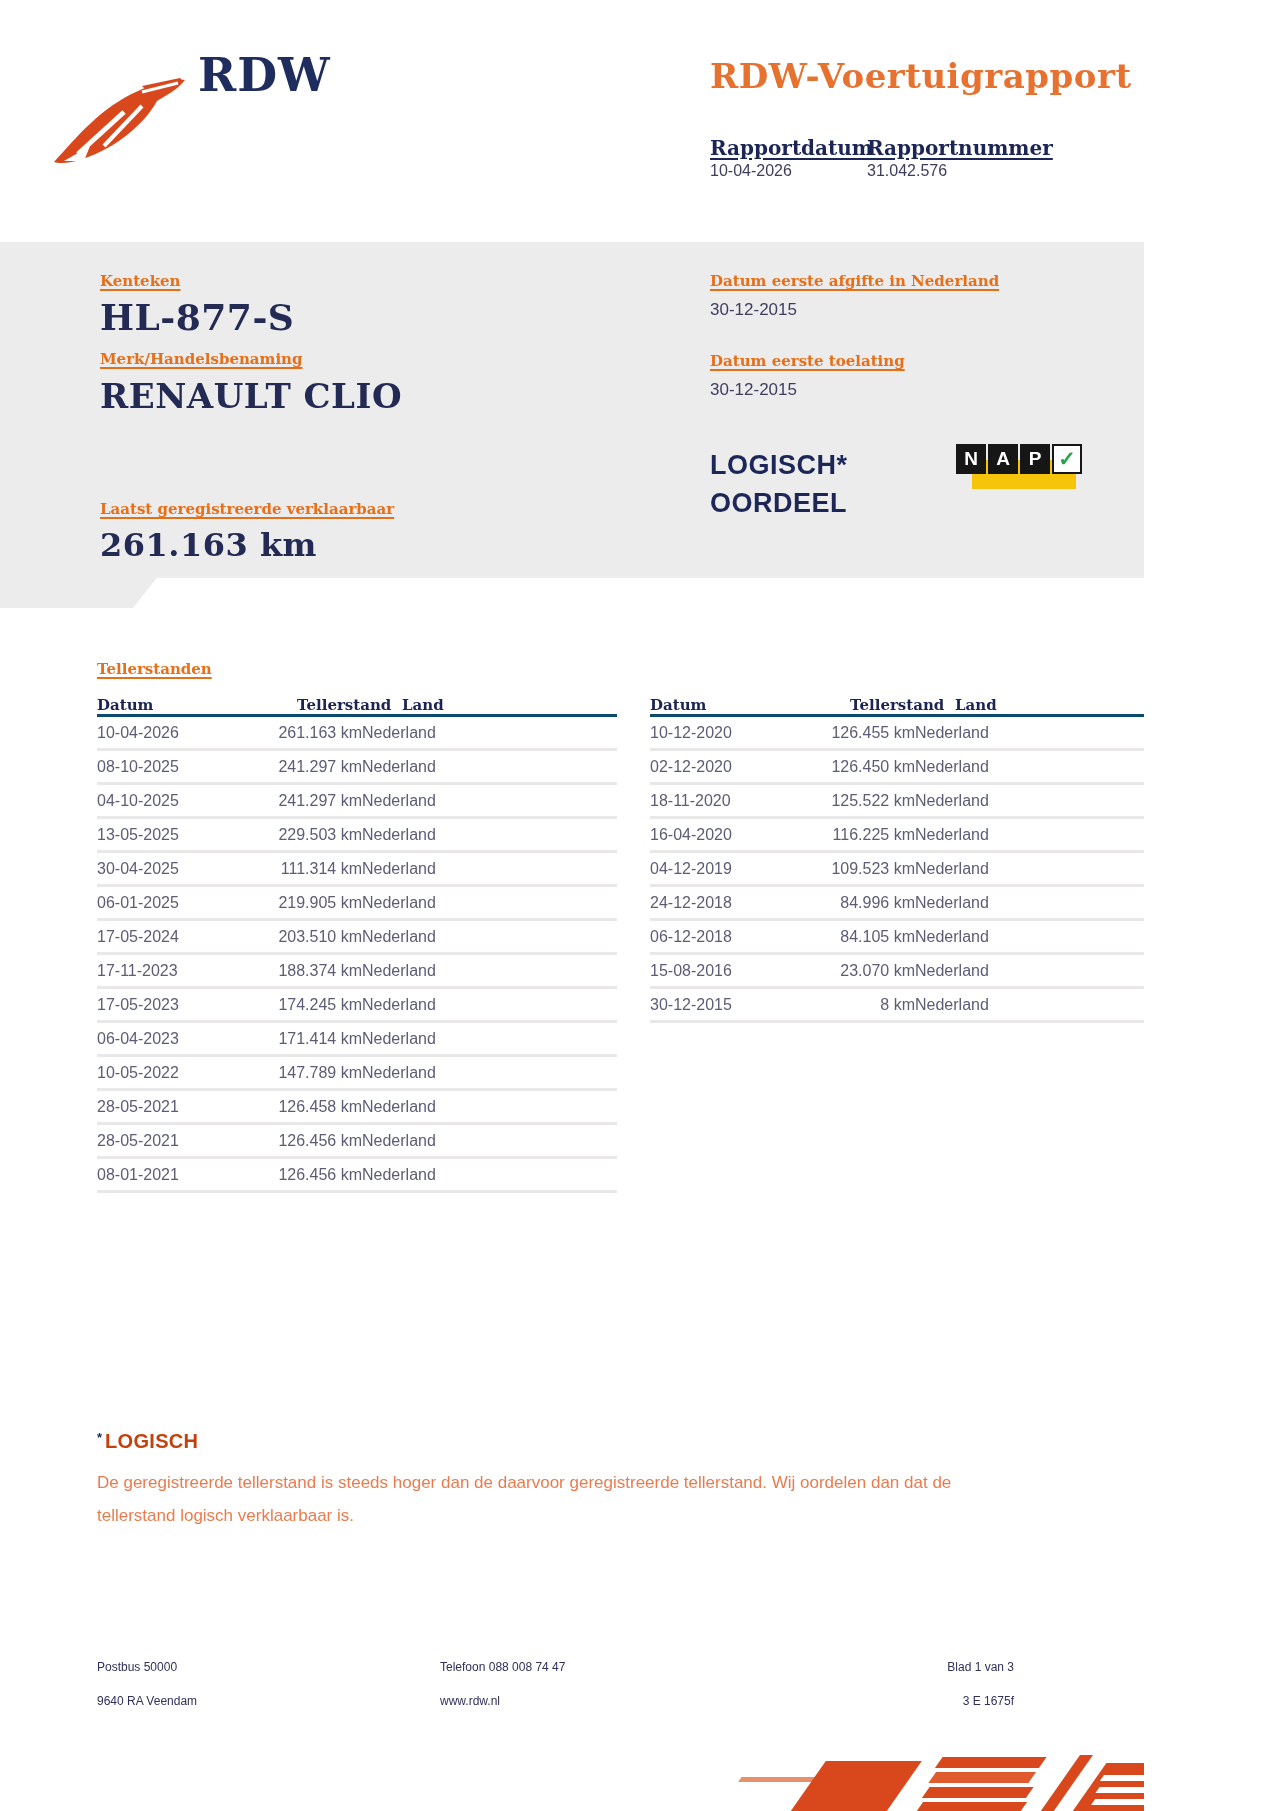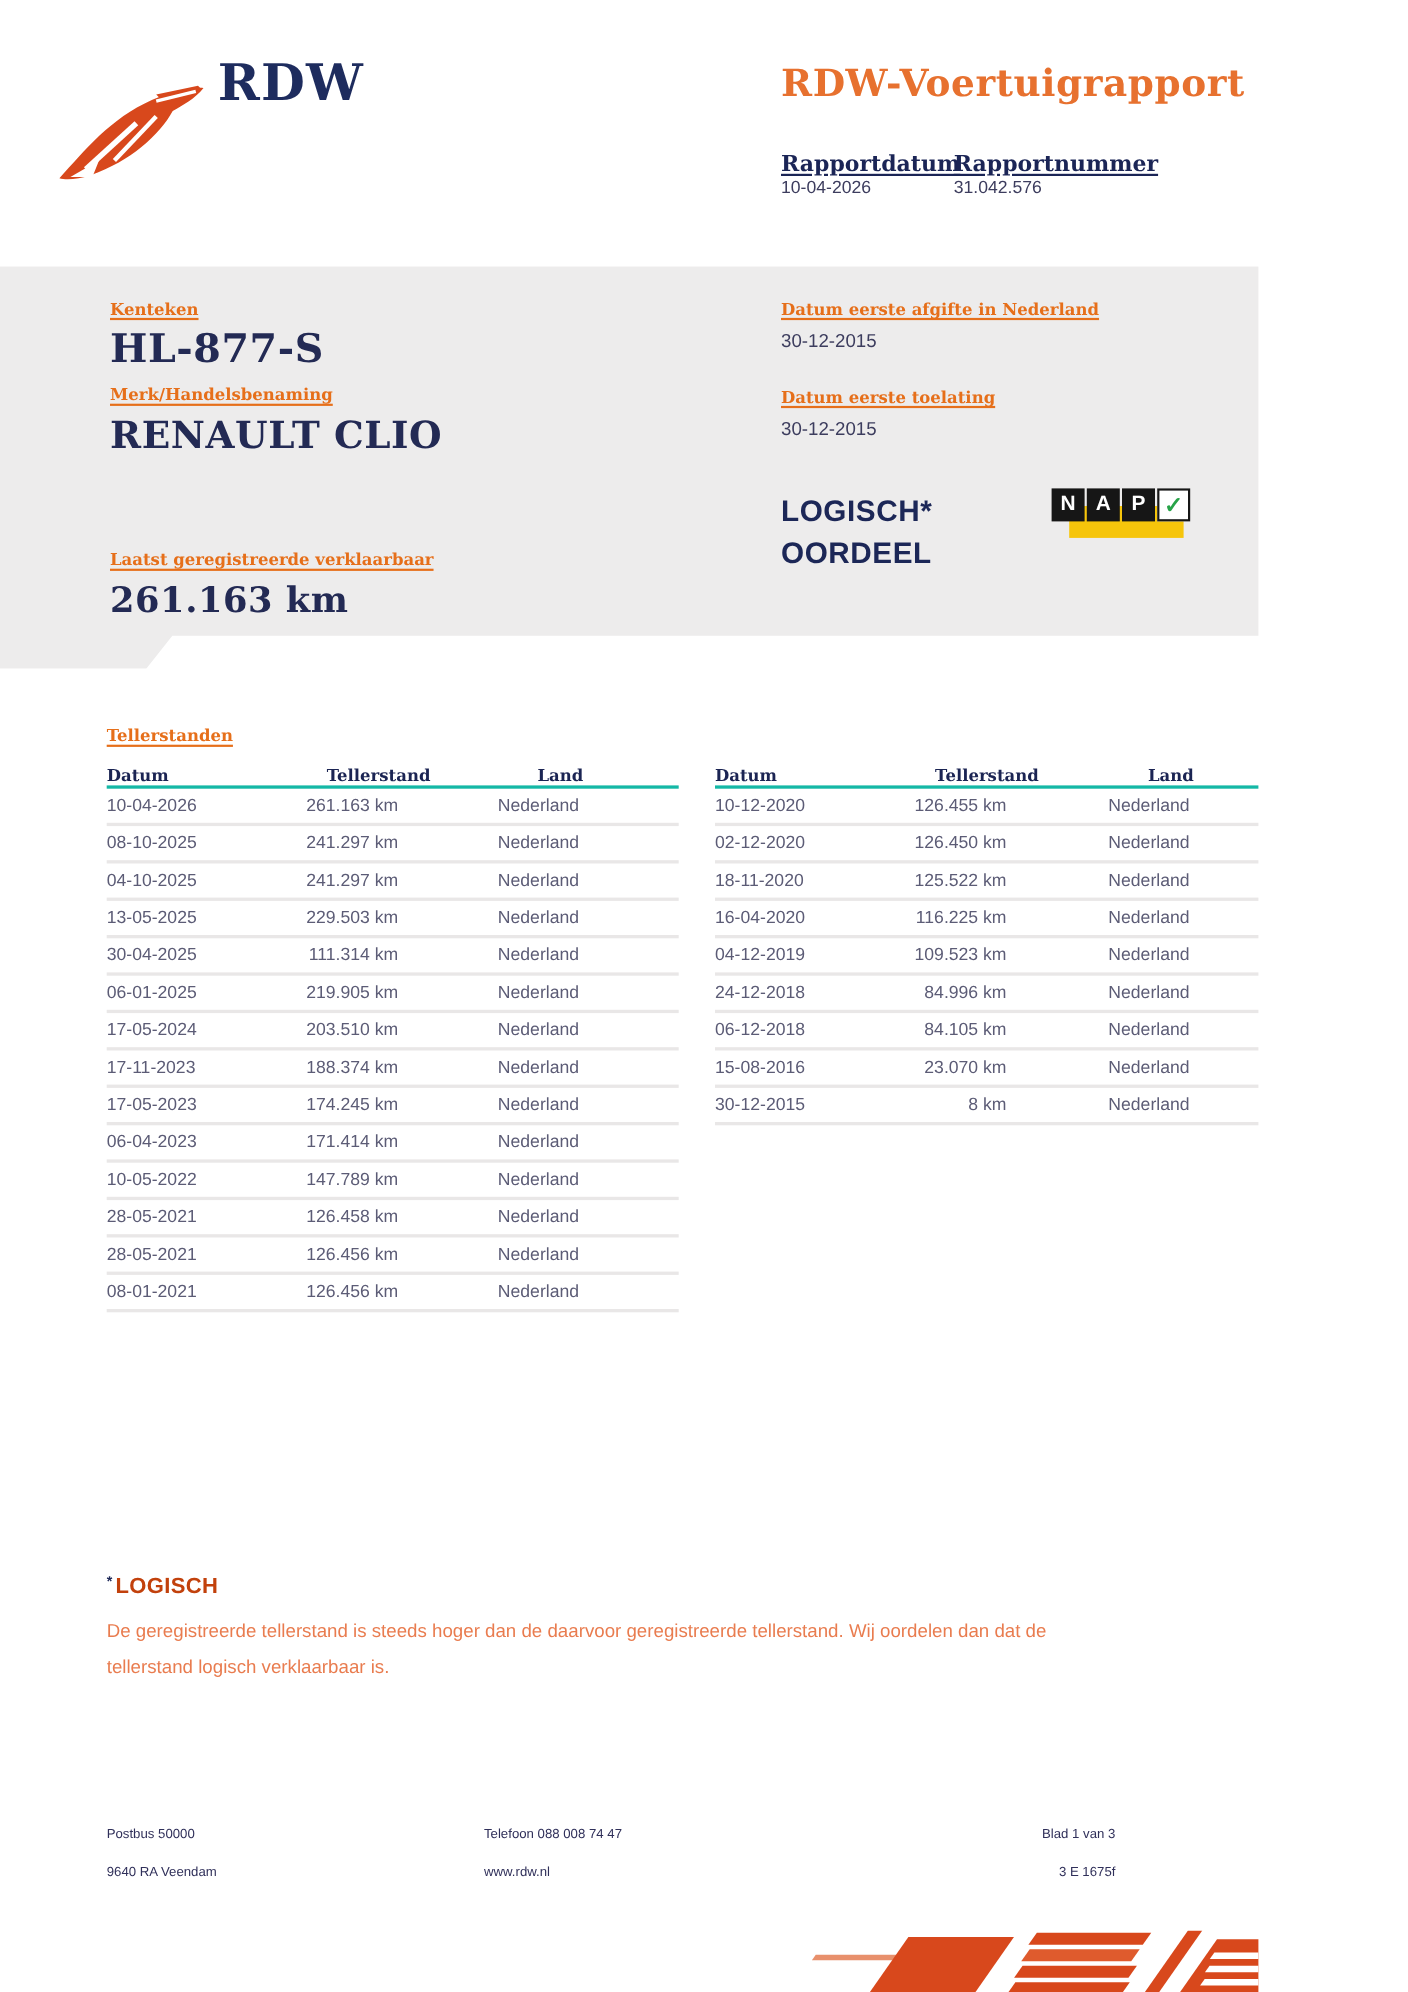--- a/index.html
+++ b/index.html
@@ -69,33 +69,33 @@
 
   
   .section-label{
     font-family:"DejaVu Serif",serif;font-weight:bold;
     font-size:15px;color:#e66f1a;
     text-decoration:underline;text-underline-offset:3px;text-decoration-thickness:2px;
   }
   .tbl{position:absolute;top:690px;}
   .thead{
     display:flex;align-items:flex-end;height:24px;
-    border-bottom:3px solid #14b8a6;
+    border-bottom:3px solid #0c4a6e;
     font-family:"DejaVu Serif",serif;font-weight:bold;
     font-size:15px;color:#1b2453;
   }
   .trow{
     display:flex;align-items:center;height:31px;
     border-bottom:3px solid #e9e7e7;
     font-size:16px;color:#5c5c76;
   }
   .col-datum{width:160px;text-align:left;}
   .col-ts{width:105px;text-align:right;}
   .thead .col-ts{text-align:left;margin-left:40px;}
-  .col-land{flex:1;text-align:center;}
+  .col-land{flex:1;text-align:left;}
 
   
   .expl-head{font-size:20px;font-weight:bold;color:#c2410c;letter-spacing:.3px;}
   .expl-ast{font-size:13px;font-weight:bold;color:#1c2757;vertical-align:6px;margin-right:3px;}
   .expl-text{
     width:880px;font-size:17px;line-height:33px;color:#e97c4f;
   }
 
   
   .foot{font-size:12px;color:#30305a;white-space:nowrap;}

